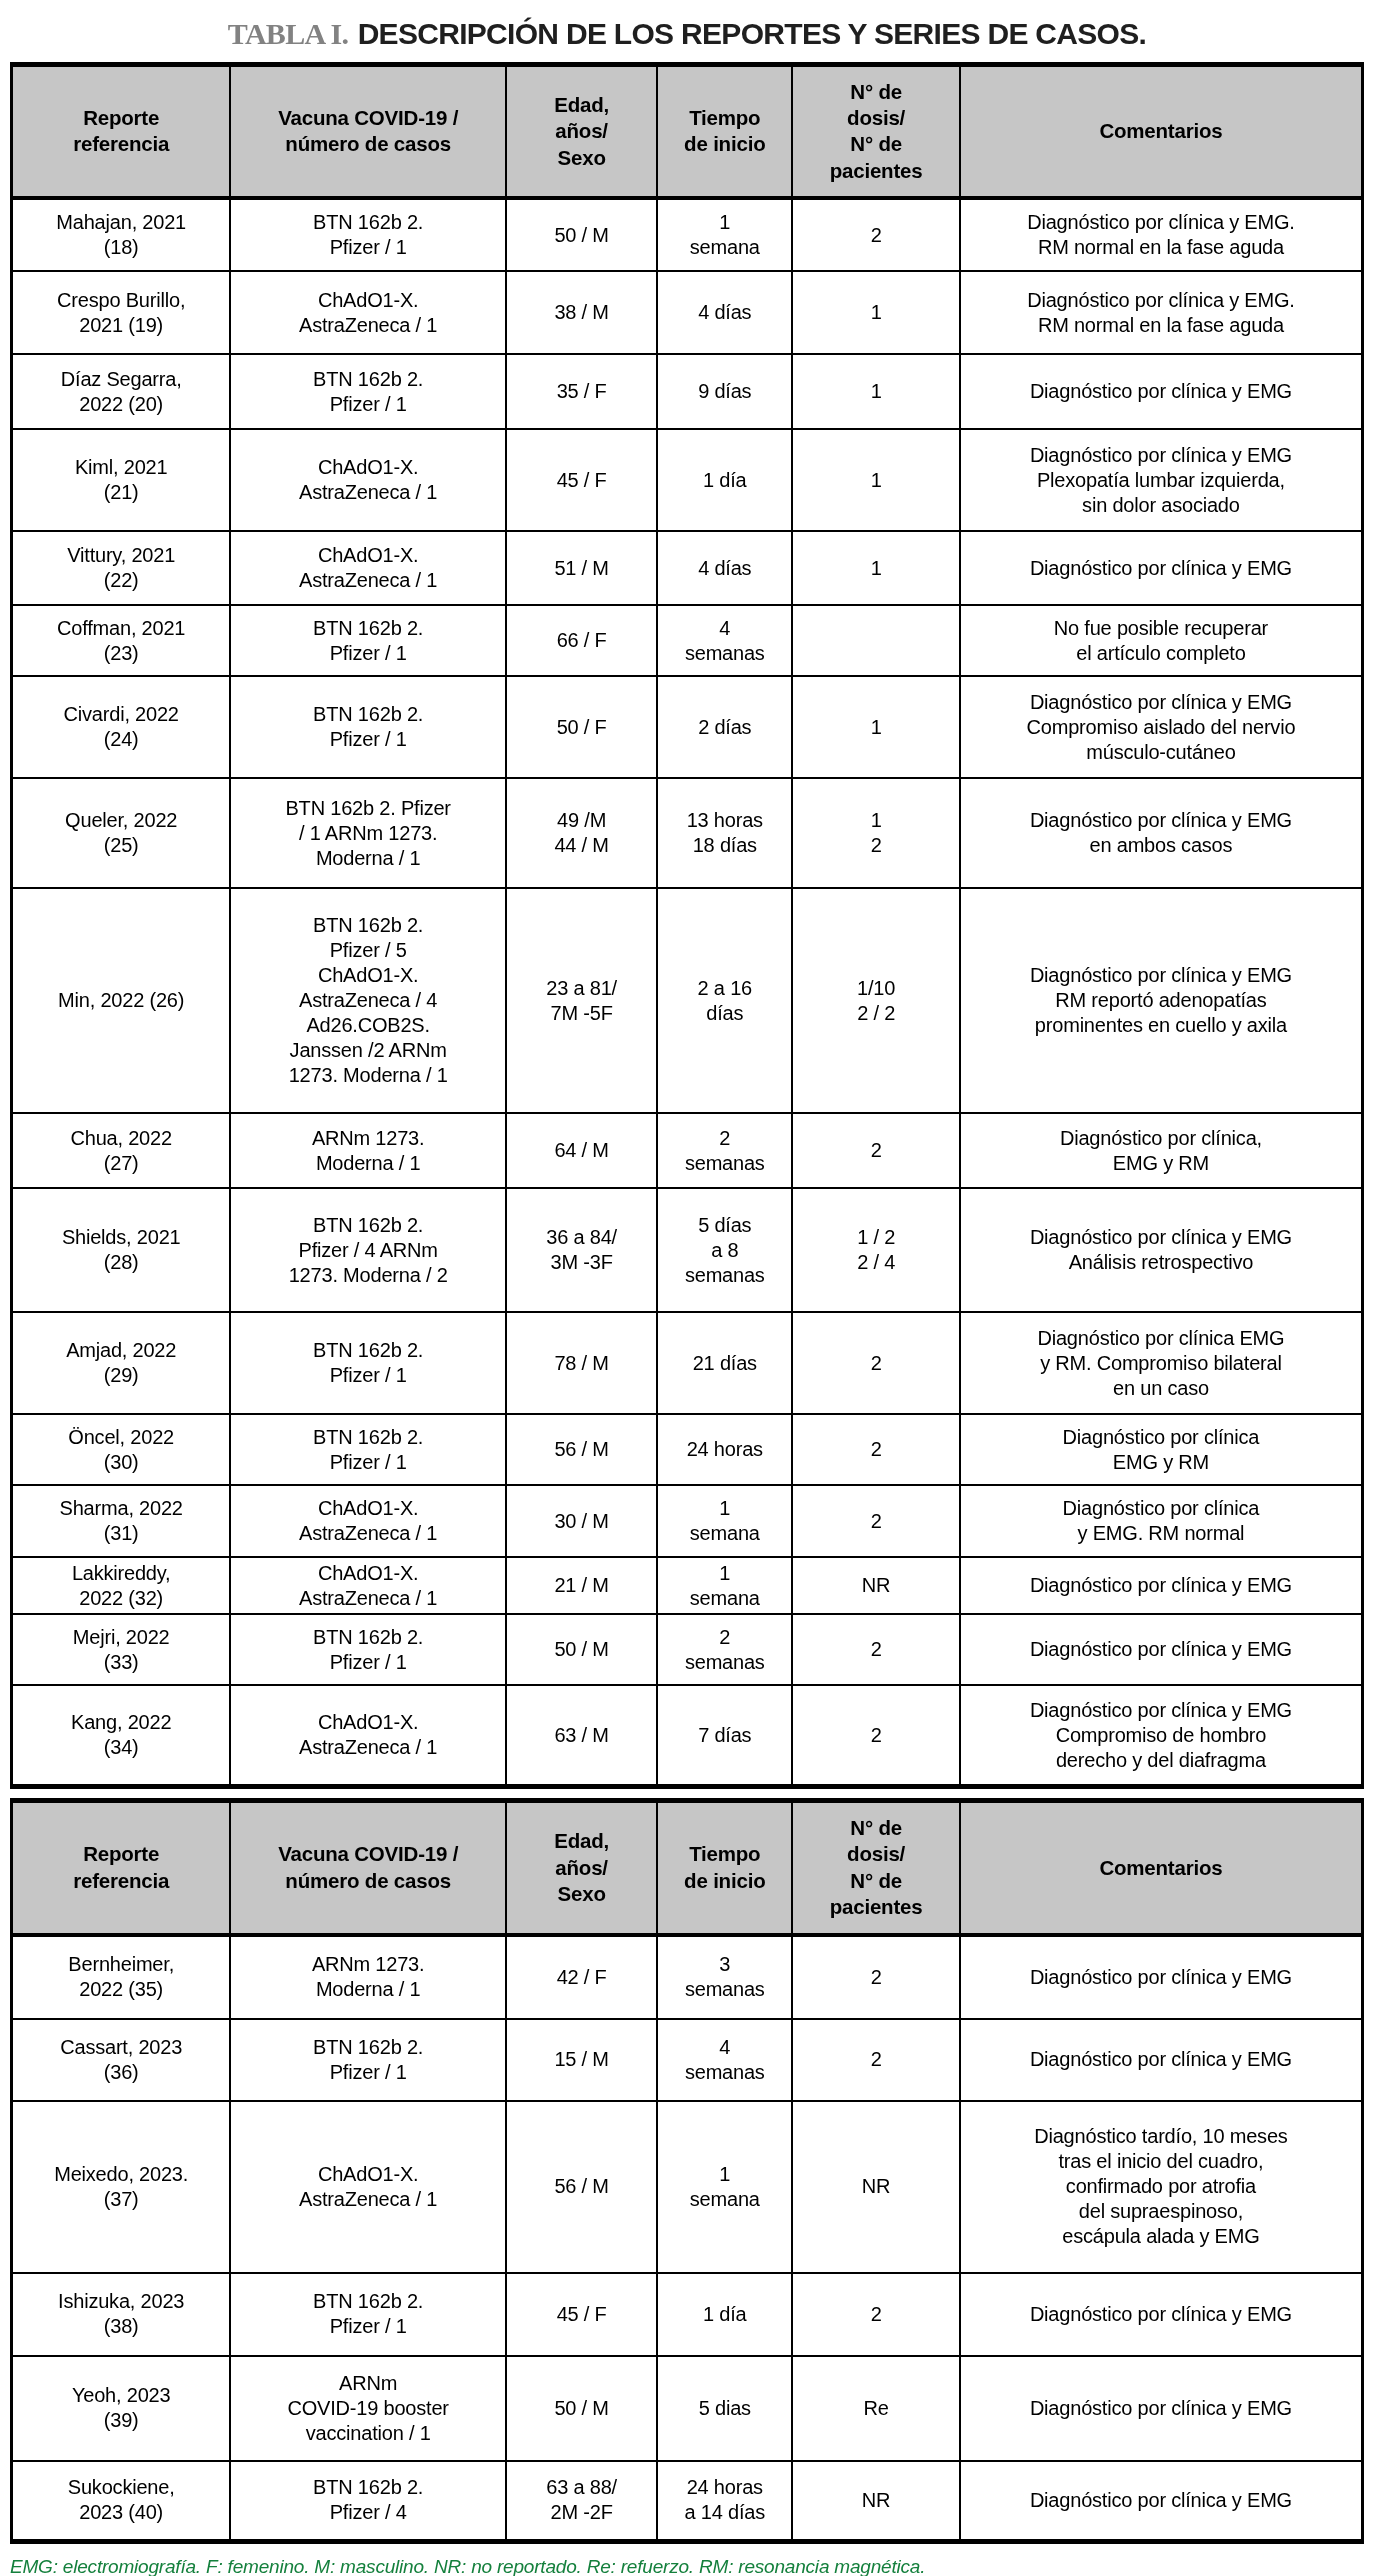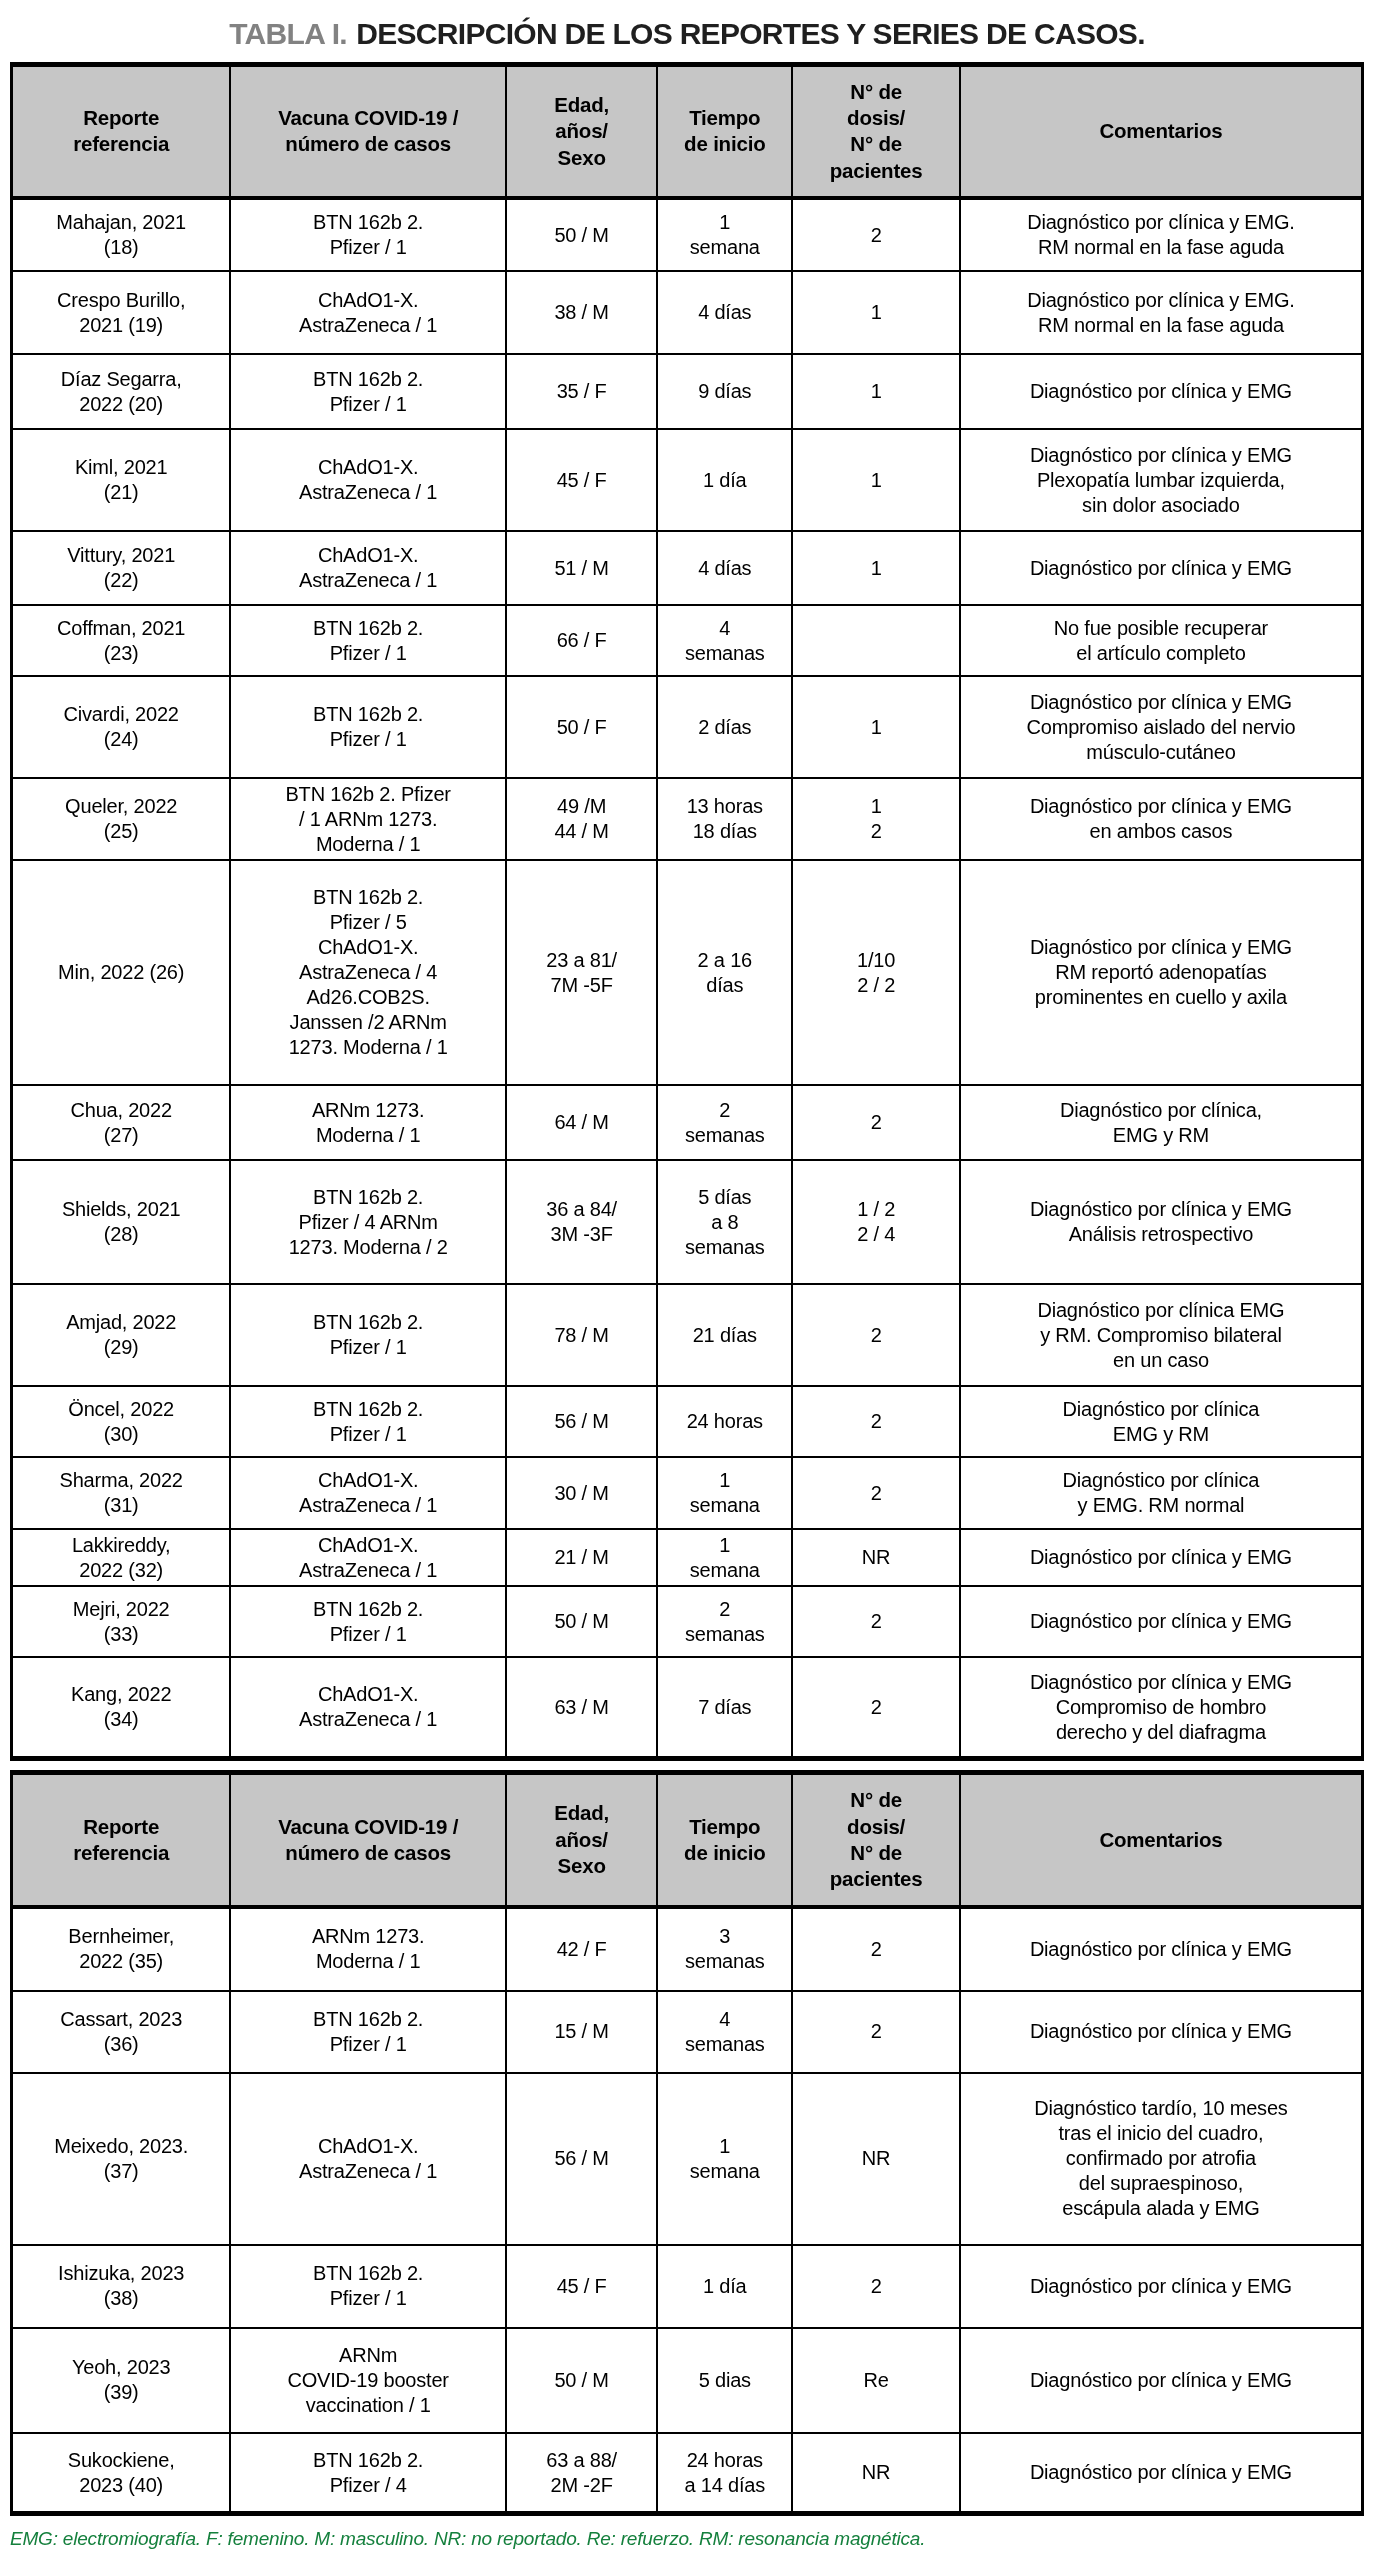--- a/index.html
+++ b/index.html
@@ -22,20 +22,21 @@
     font-size: 30px;
     font-weight: bold;
     letter-spacing: -0.7px;
     color: #1f1f1f;
     margin-bottom: 10.6px;
     white-space: nowrap;
   }
   .title .accent {
     color: #828282;
     margin-right: 9.3px;
+    font-family: Liberation Serif, serif;
   }
   table.cases {
     width: 100%;
     border-collapse: collapse;
     table-layout: fixed;
     border: 3.3px solid #000;
     border-top-width: 5.3px;
     border-bottom-width: 5.3px;
   }
   table.cases + table.cases {
@@ -185,21 +186,21 @@
 (24)</td>
           <td>BTN 162b 2.
 Pfizer / 1</td>
           <td>50 / F</td>
           <td>2 días</td>
           <td>1</td>
           <td>Diagnóstico por clínica y EMG
 Compromiso aislado del nervio
 músculo-cutáneo</td>
         </tr>
-        <tr style="height: 82px;">
+        <tr style="height: 110px;">
           <td>Queler, 2022
 (25)</td>
           <td>BTN 162b 2. Pfizer
 / 1 ARNm 1273.
 Moderna / 1</td>
           <td>49 /M
 44 / M</td>
           <td>13 horas
 18 días</td>
           <td>1

